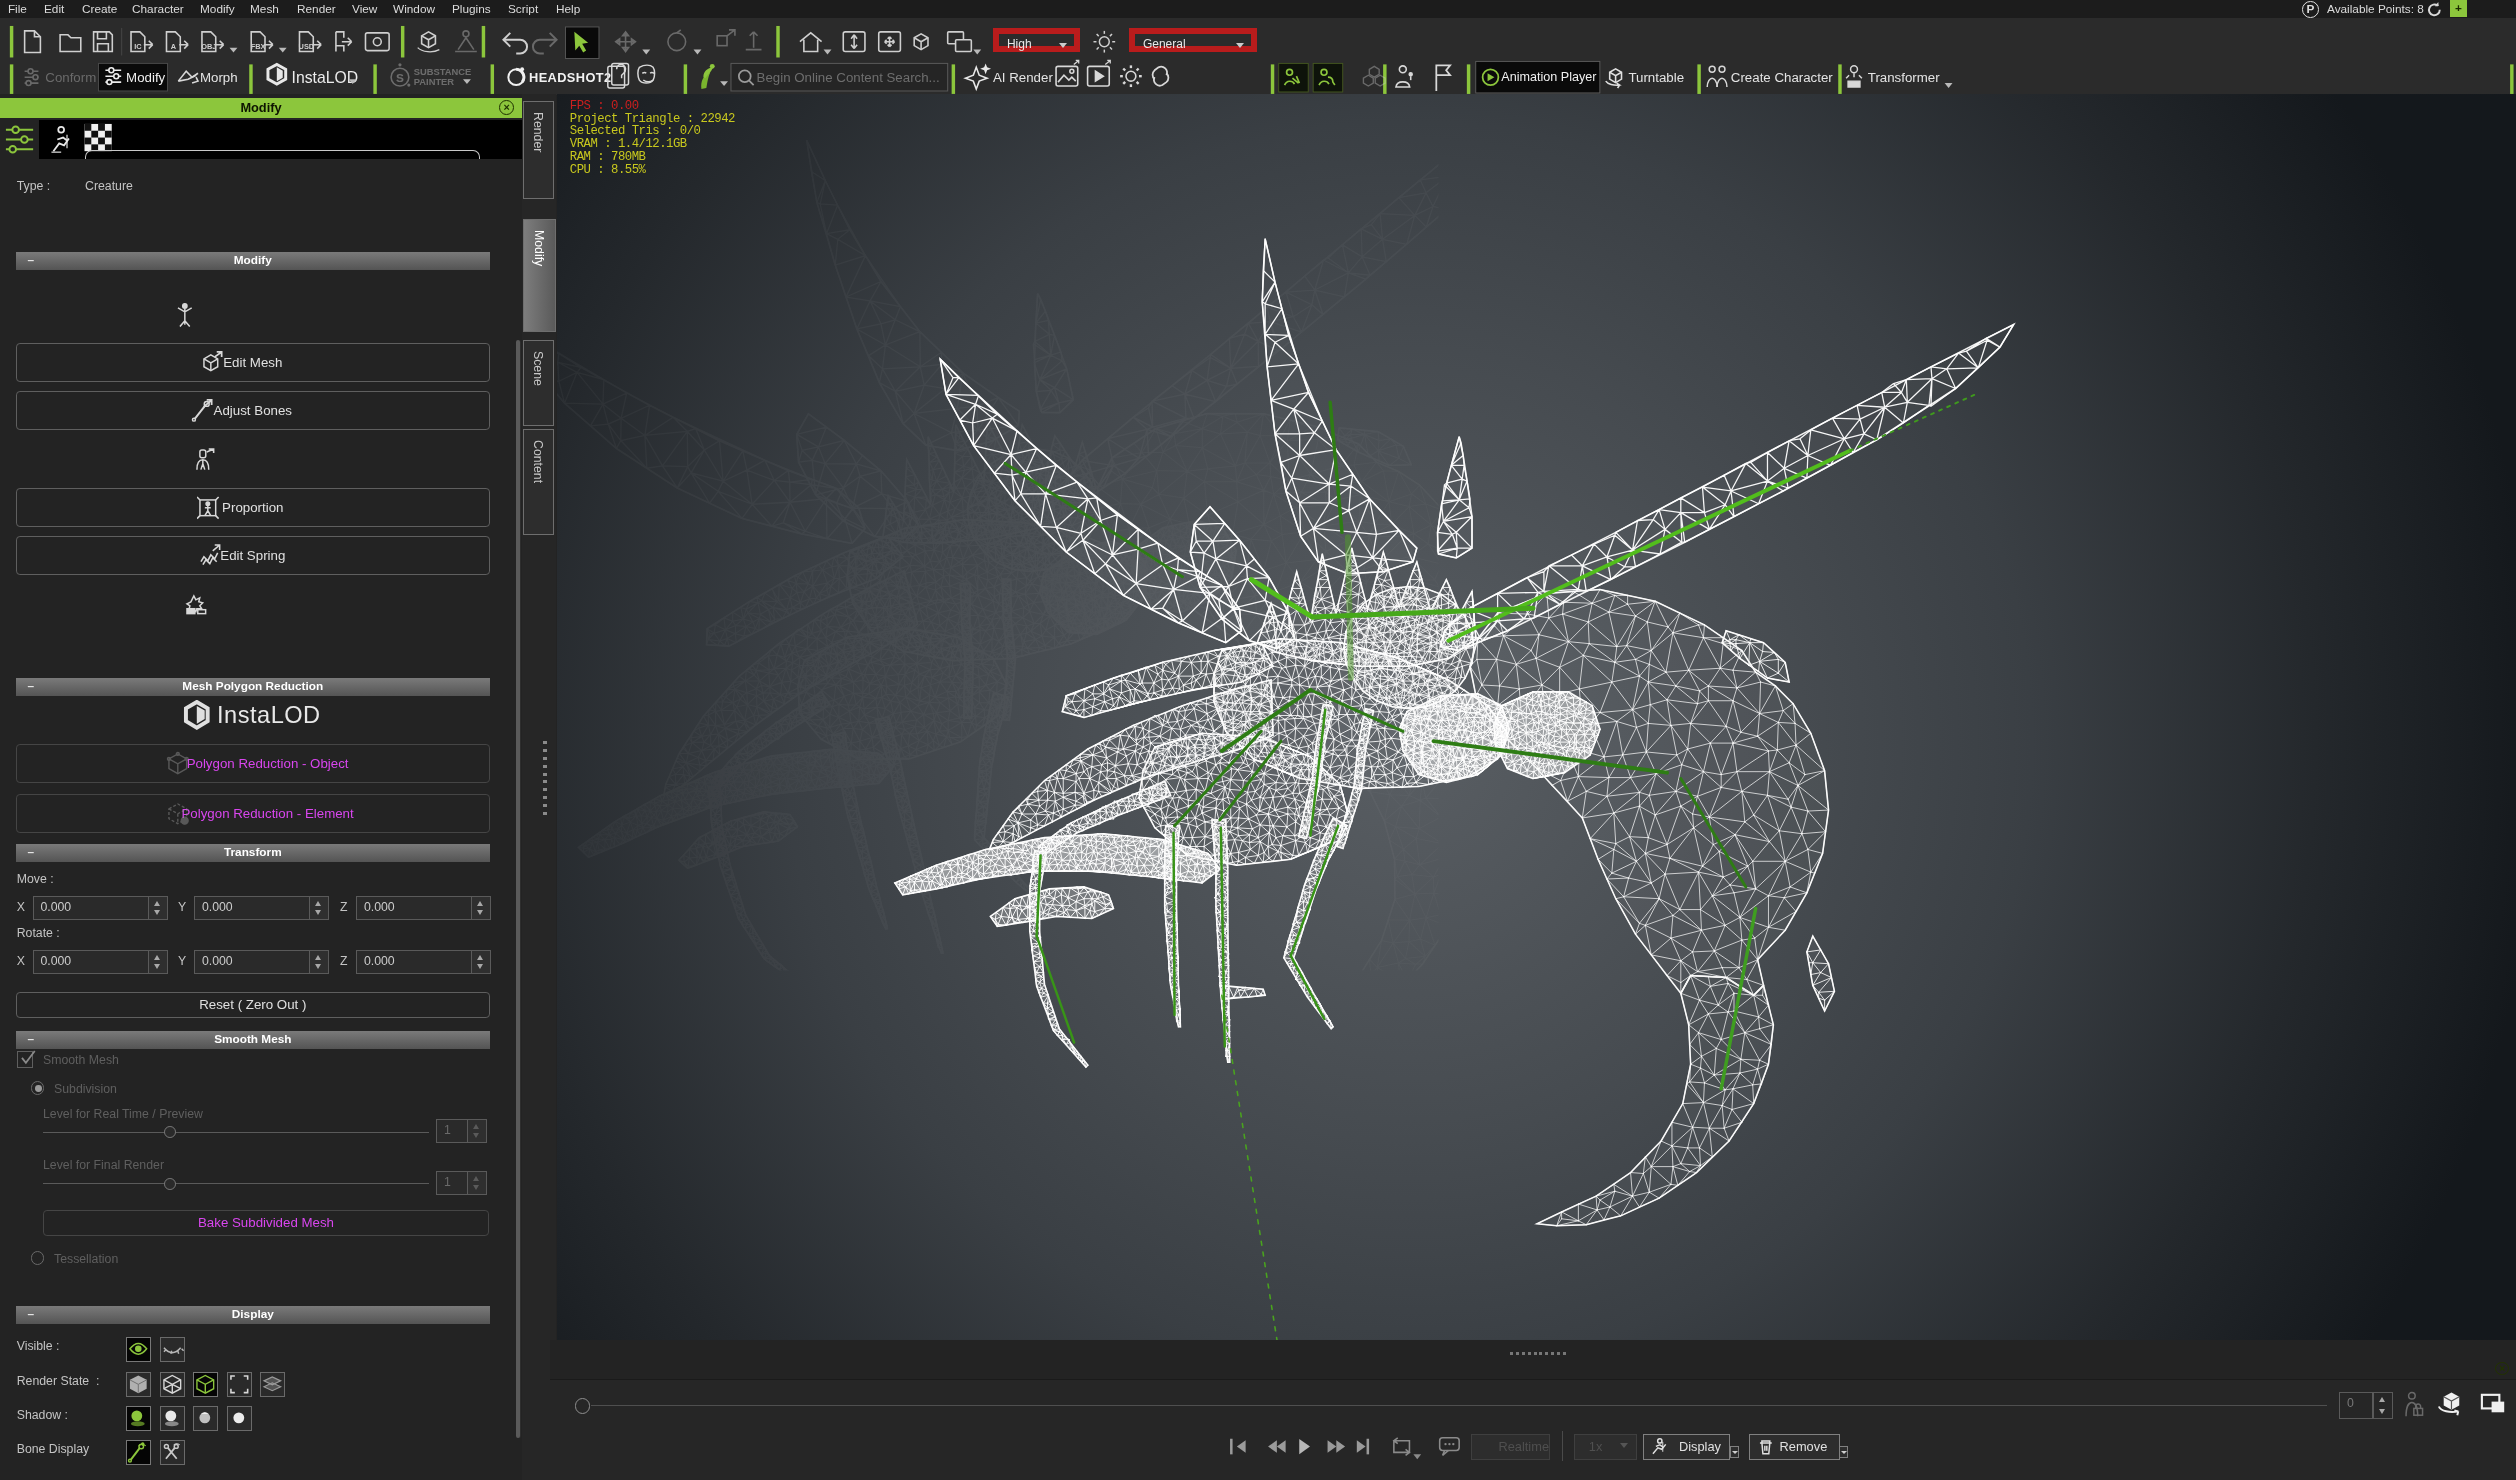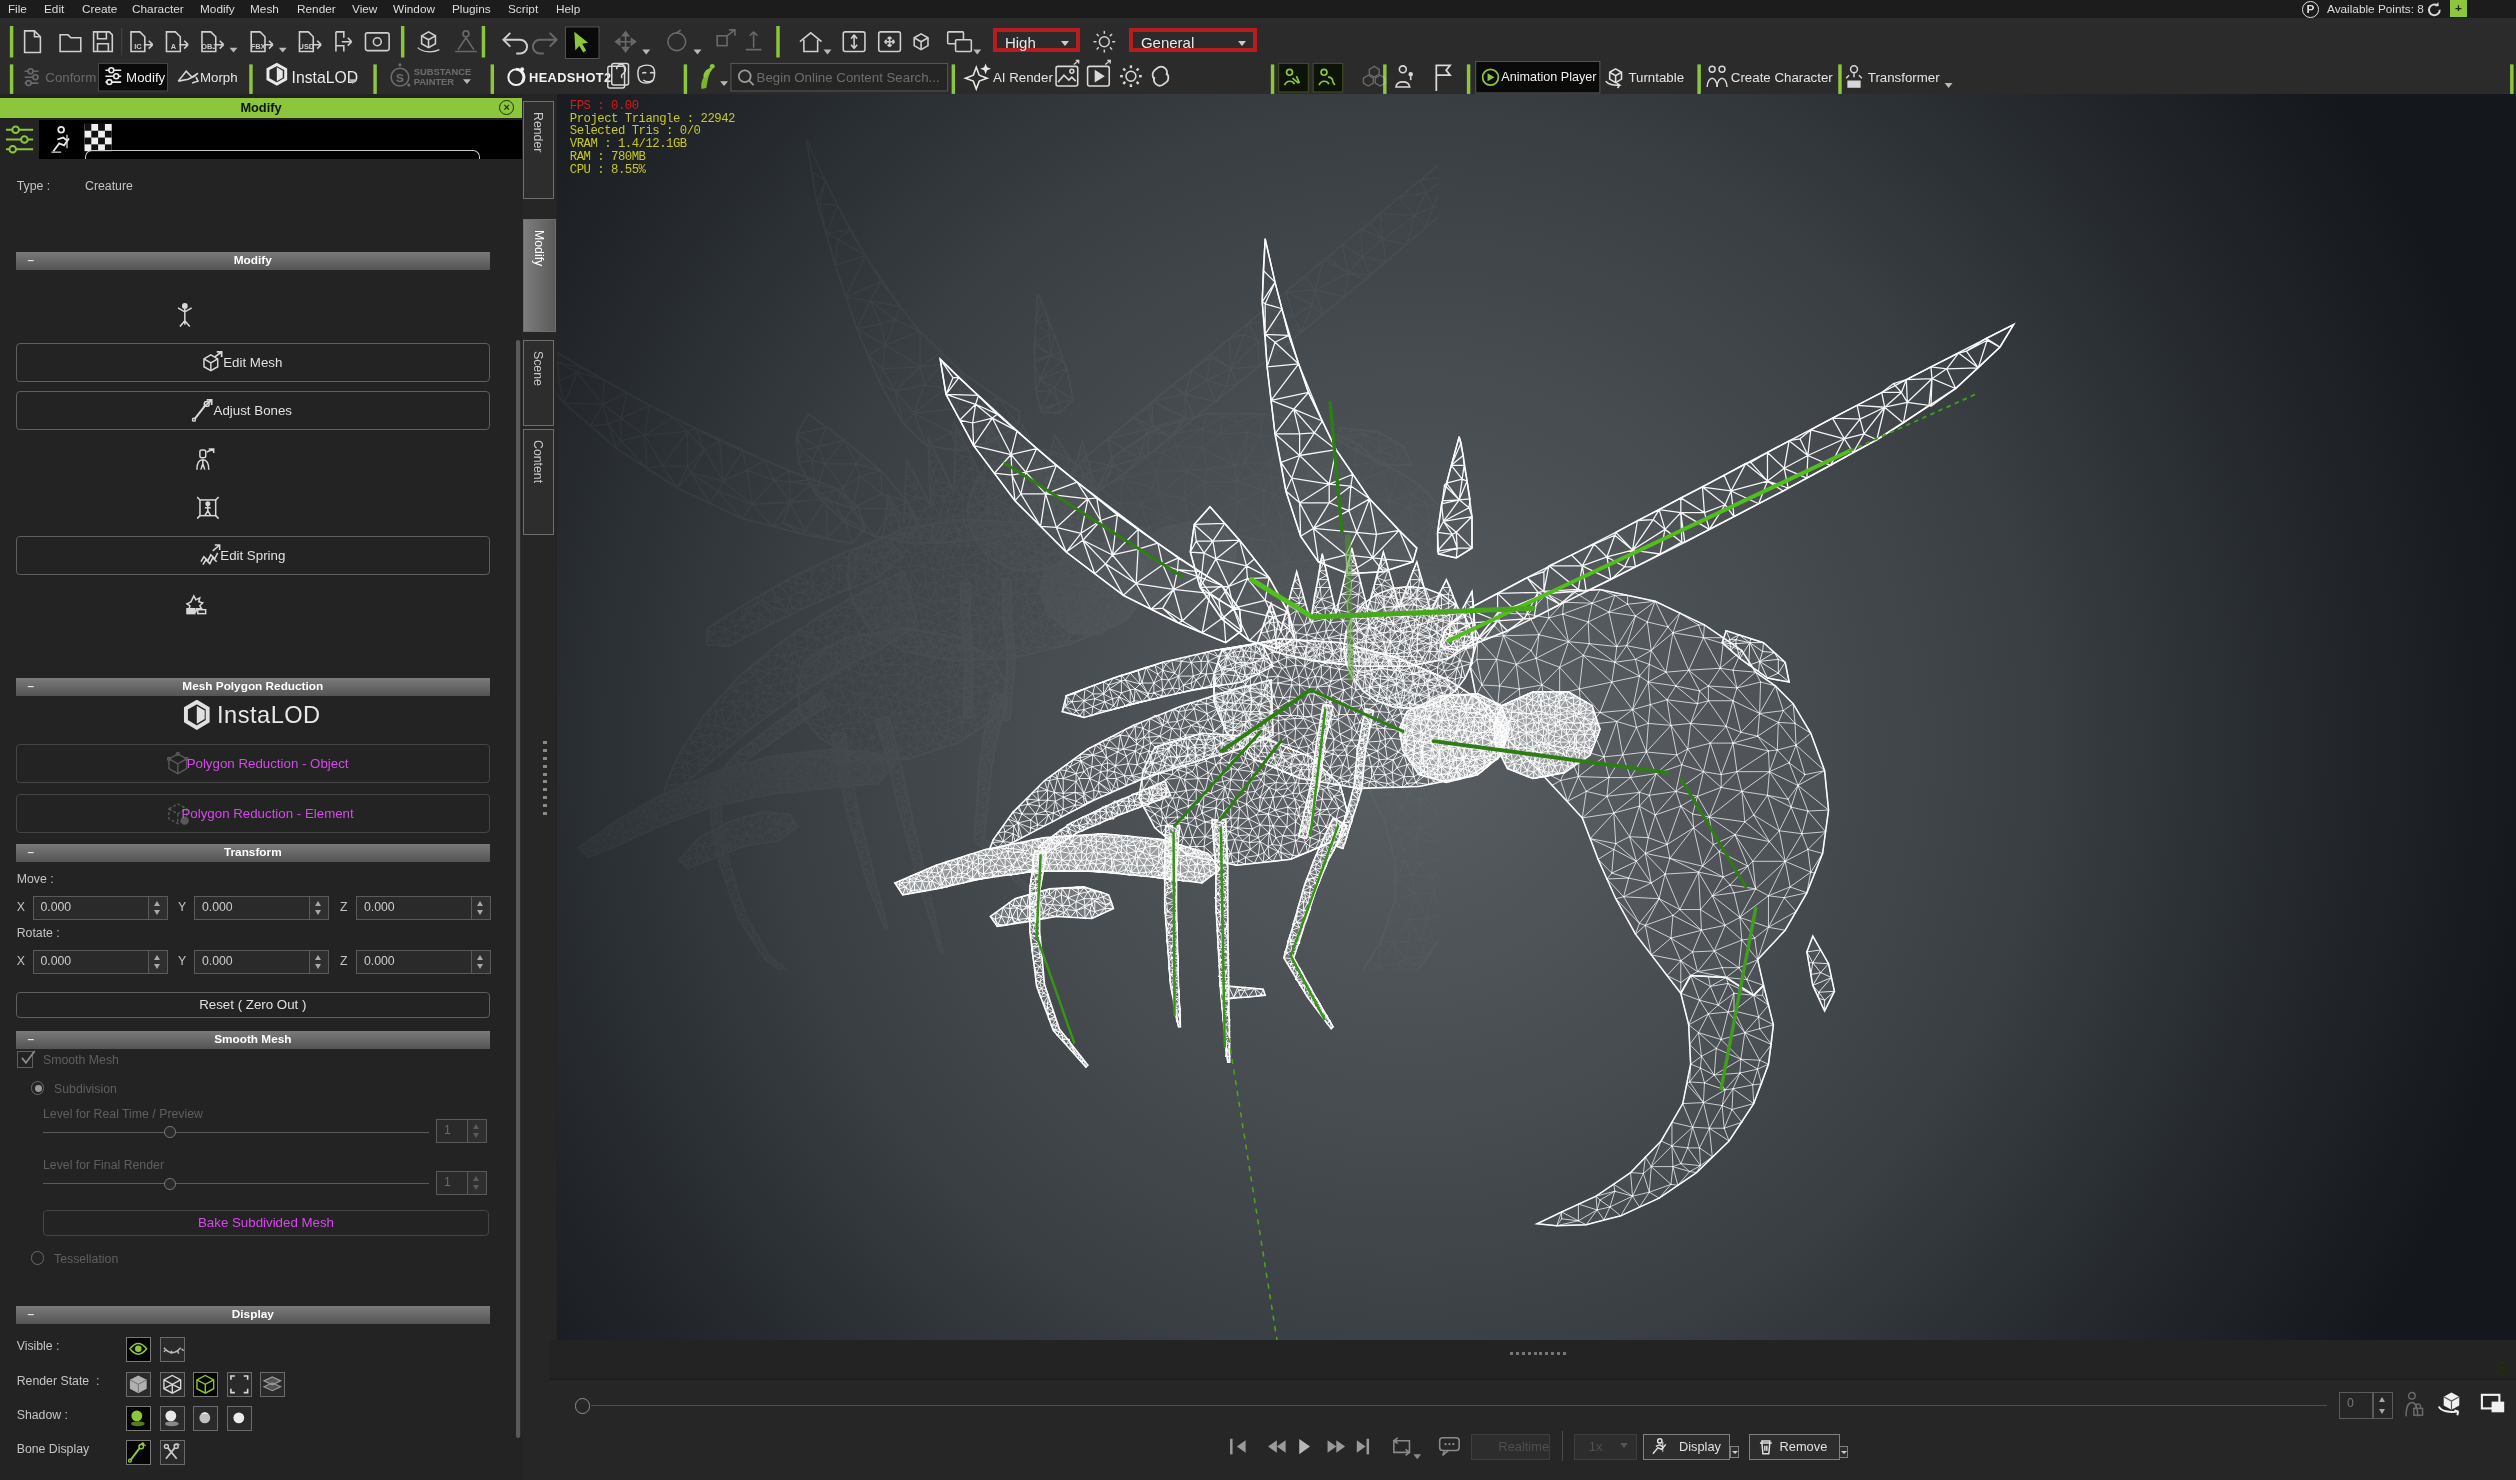--- a/index.html
+++ b/index.html
@@ -1,18 +1,18 @@
 <!DOCTYPE html>
 <html><head><meta charset="utf-8"><style>
 *{margin:0;padding:0;box-sizing:border-box}
 html,body{width:2517px;height:1481px;background:#232323;font-family:"Liberation Sans",sans-serif;overflow:hidden;position:relative}
 .menubar{position:absolute;left:0;top:0;width:2517px;height:17.7px;background:#1c1c1c;color:#dcdcdc;font-size:11.8px}
 .menubar span{position:absolute;top:2px}
 .toolbar{position:absolute;left:0;top:17.7px;width:2517px;height:77px;background:#2b2b2b}
-.ddown{position:absolute;border:4px solid #b91c1c;background:#2b2b2b;color:#e8e8e8;font-size:15px;line-height:21.7px;padding-left:7.9px}
+.ddown{position:absolute;border:6px solid #b91c1c;background:#2b2b2b;color:#e8e8e8;font-size:12px;line-height:21.7px;padding-left:7.9px}
 .ddown:after{content:"";position:absolute;right:6.9px;top:8.9px;border-left:4.9px solid transparent;border-right:4.9px solid transparent;border-top:5.9px solid #cccccc}
 
 .panel{position:absolute;left:0;top:94px;width:522px;height:1387px;background:#232323}
 .ptitle{position:absolute;left:0;top:3.9px;width:522px;height:19.7px;background:#8cc63c;color:#0d1400;font-weight:bold;font-size:12.8px;text-align:center;line-height:19.7px}
 .pclose{position:absolute;right:7.9px;top:5.9px;width:14.8px;height:14.8px;border:1.5px solid #1e3000;border-radius:50%;color:#1e3000;font-size:10.8px;line-height:12.8px;text-align:center;font-weight:bold}
 .blackstrip{position:absolute;left:39px;top:25.6px;width:483px;height:39px;background:#000}
 .shead{position:absolute;left:15.8px;width:474px;height:17.7px;background:linear-gradient(#7a7a7a,#545454);color:#fff;font-weight:bold;font-size:11.8px;text-align:center;line-height:17.7px}
 .shead i{position:absolute;left:11.8px;top:0;font-style:normal;font-weight:bold;color:#e8e8e8}
 .mbtn{position:absolute;left:15.8px;width:474px;height:39px;border:1px solid #5f5f5f;border-radius:3.9px;color:#e0e0e0;font-size:13.3px;text-align:center}
 .mbtn .lbl{position:relative;top:10.8px}
@@ -346,20 +346,21 @@
         <rect x="63" y="9" width="7" height="7" fill="#111"></rect>
         <rect x="63" y="23" width="7" height="7" fill="#111"></rect>
       </g>
     </svg>
 <div style="position:absolute;left:85px;top:56px;width:395px;height:8.9px;border:1.5px solid #c8c8c8;border-bottom:none;border-radius:6.9px 6.9px 0 0"></div>
 <div class="plabel" style="left:16.7px;top:85px">Type :</div>
     <div class="plabel" style="left:85px;top:85px">Creature</div>
 <div class="shead" style="top:158px"><i>–</i>Modify</div>
 <div class="mbtn" style="top:249px"><span class="lbl">Edit Mesh</span></div>
 <div class="mbtn" style="top:297px"><span class="lbl">Adjust Bones</span></div>
+<div class="mbtn" style="top:394px"><span class="lbl">Proportion</span></div>
 <div class="mbtn" style="top:442px"><span class="lbl">Edit Spring</span></div>
 <svg width="23.6" height="23.6" style="position:absolute;left:175px;top:209px" viewBox="0 0 24 24">
       <g stroke="#d8d8d8" stroke-width="1.5" fill="none">
         <path d="M10 2v7m0 0v9m0 -9l-7 -4m7 4l7 -4M10 18l-5 6m5 -6l5 6M10 18v4"></path>
         <circle cx="10" cy="3" r="2.2" fill="#d8d8d8"></circle>
       </g>
     </svg>
 <svg width="23.6" height="23.6" style="position:absolute;left:201px;top:257px" viewBox="0 0 24 24">
       <g stroke="#d8d8d8" stroke-width="1.5" fill="none">
         <path d="M3 8l7 -4l7 4v8l-7 4l-7 -4z"></path>

